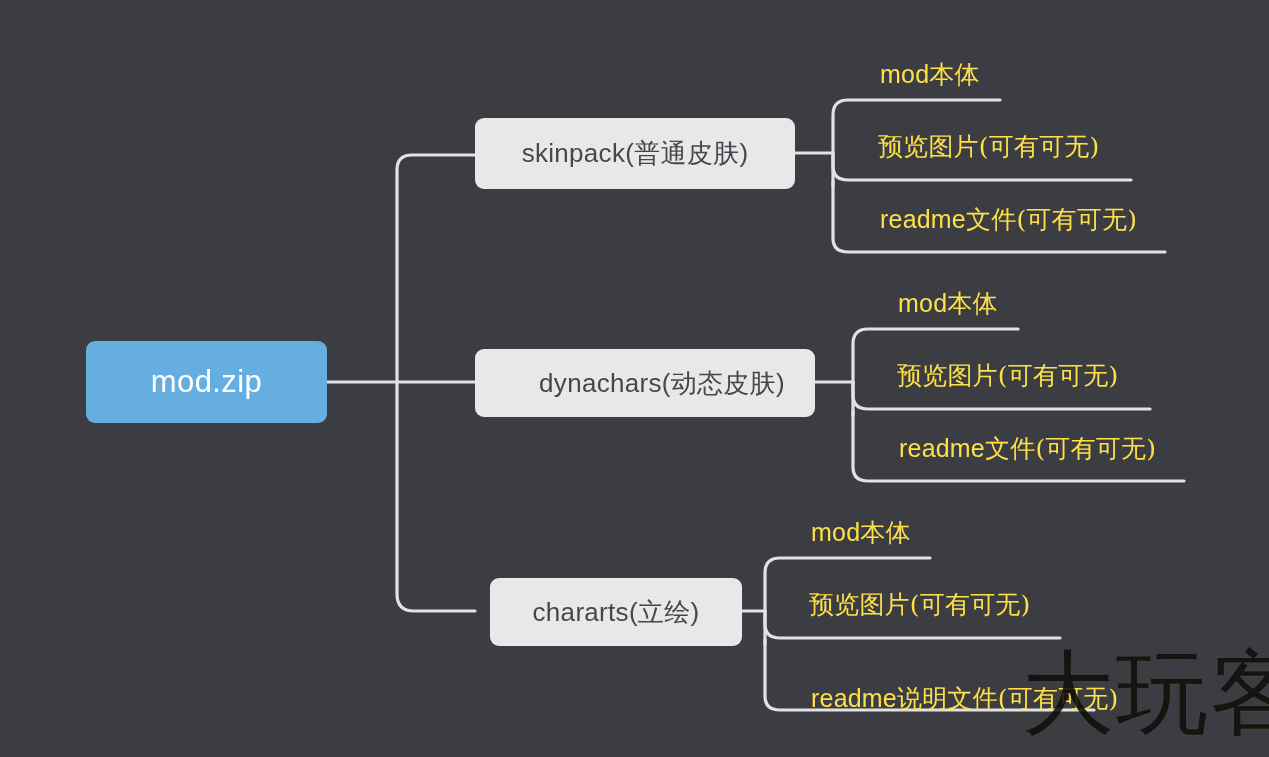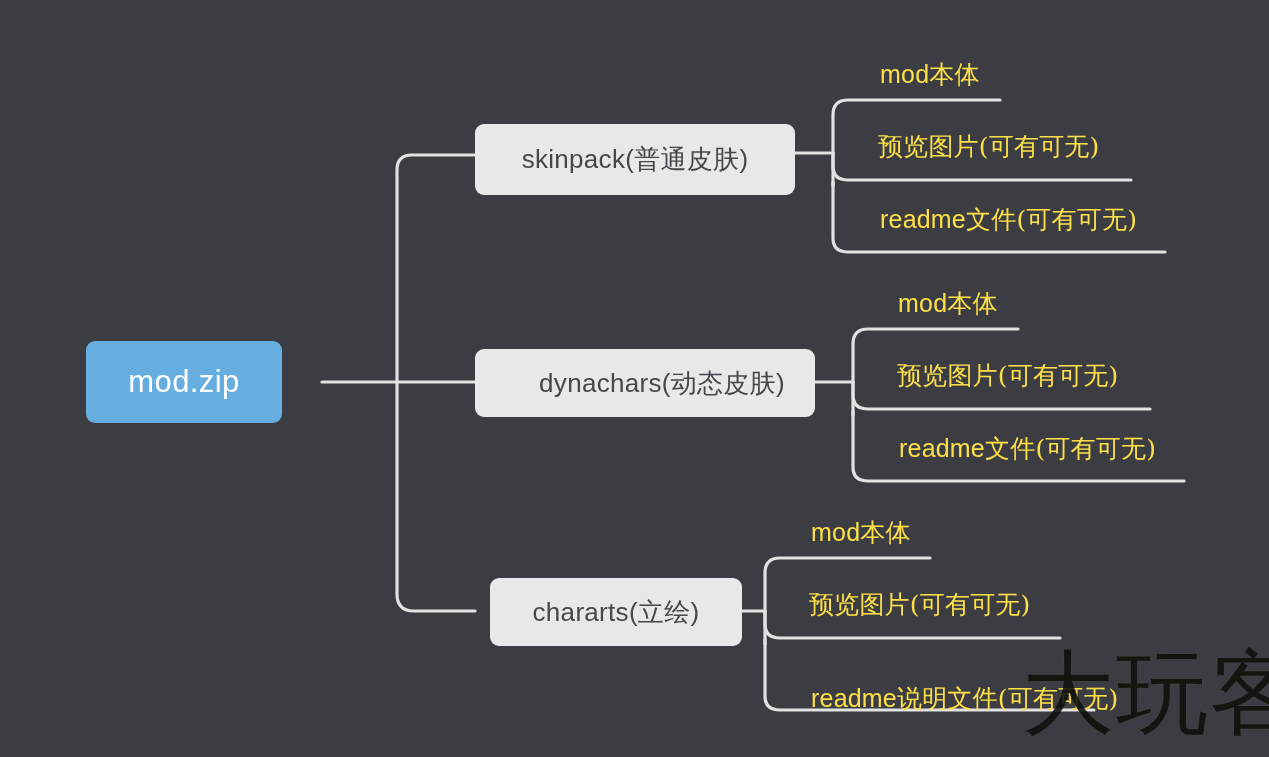--- a/index.html
+++ b/index.html
@@ -108,25 +108,25 @@
       <path d="M 853 382 L 853 415"></path>
 
       <path d="M 727 611 L 765 611"></path>
       <path d="M 930 558 L 780 558 Q 765 558 765 573 L 765 611"></path>
       <path d="M 1060 638 L 780 638 Q 765 638 765 624 L 765 611"></path>
       <path d="M 1094 710 L 780 710 Q 765 710 765 696 L 765 640"></path>
       <path d="M 765 611 L 765 644"></path>
     </g>
   </svg>
 
-  <div class="node node-root" style="left:86px; top:341px; width:196px; height:82px;">
+  <div class="node node-root" style="left:86px; top:341px; width:241px; height:82px;">
     <span>mod.zip</span>
   </div>
 
-  <div class="node node-branch" style="left:475px; top:124px; width:320px; height:71px;">
+  <div class="node node-branch" style="left:475px; top:118px; width:320px; height:71px;">
     <span><span>skinpack(</span><span class="cjk">普通皮肤</span><span>)</span></span>
   </div>
 
   <div class="node node-branch" style="left:475px; top:349px; width:340px; height:68px;padding-left:34px;">
     <span><span>dynachars(</span><span class="cjk">动态皮肤</span><span>)</span></span>
   </div>
 
   <div class="node node-branch" style="left:475px; top:578px; width:252px; height:68px;margin-left:15px;">
     <span><span>chararts(</span><span class="cjk">立绘</span><span>)</span></span>
   </div>

